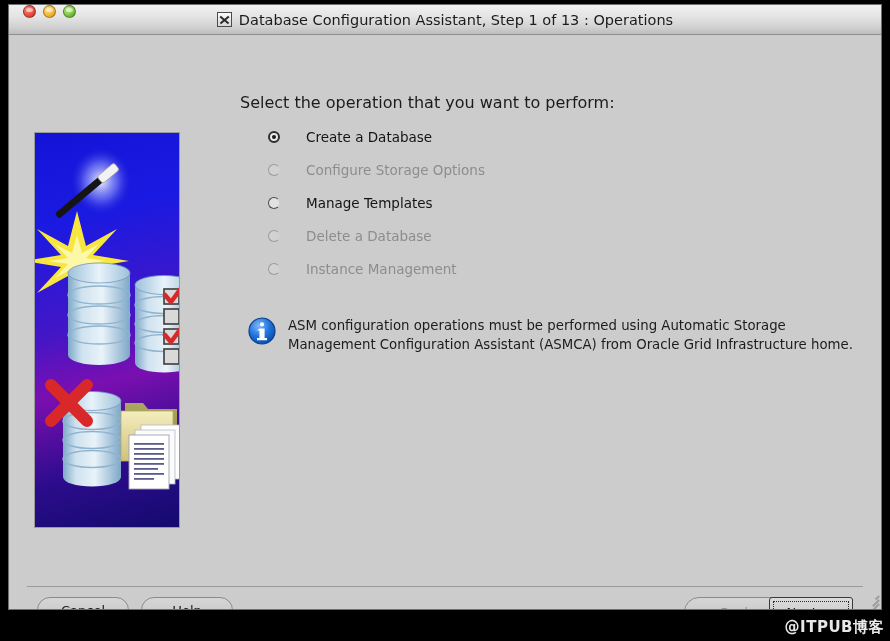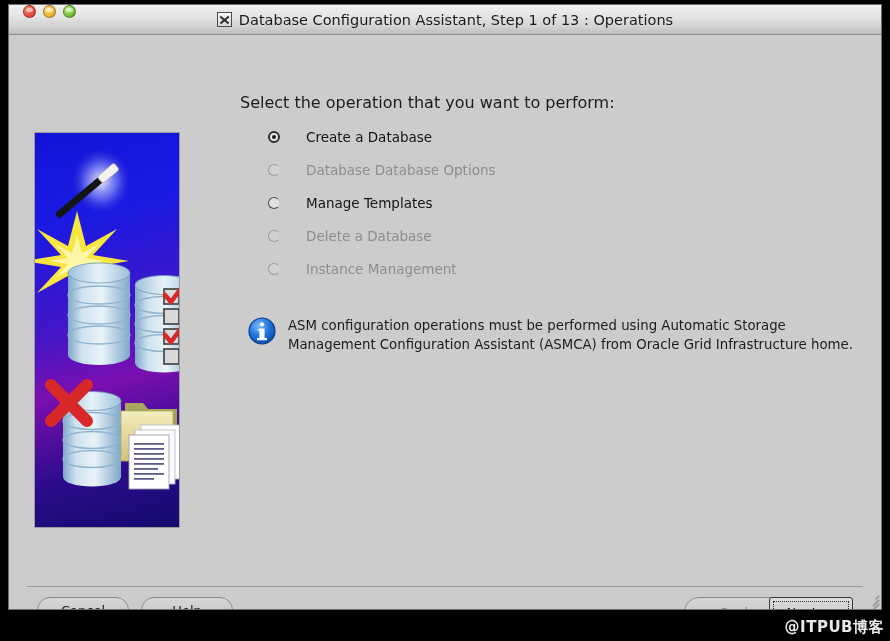--- a/index.html
+++ b/index.html
@@ -467,21 +467,21 @@
 
         <p id="prompt">Select the operation that you want to perform:</p>
 
         <div class="radio-row">
           <span class="radio on"></span>
           <span class="radio-label">Create a Database</span>
         </div>
 
         <div class="radio-row">
           <span class="radio disabled"></span>
-          <span class="radio-label dim">Database Database Options</span>
+          <span class="radio-label dim">Configure Storage Options</span>
         </div>
 
         <div class="radio-row">
           <span class="radio off"></span>
           <span class="radio-label">Manage Templates</span>
         </div>
 
         <div class="radio-row">
           <span class="radio disabled"></span>
           <span class="radio-label dim">Delete a Database</span>

